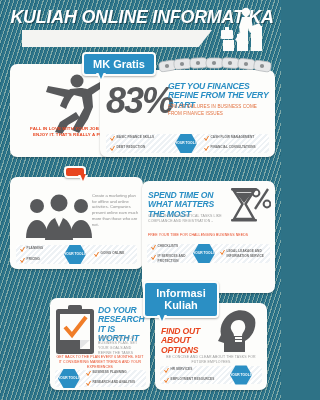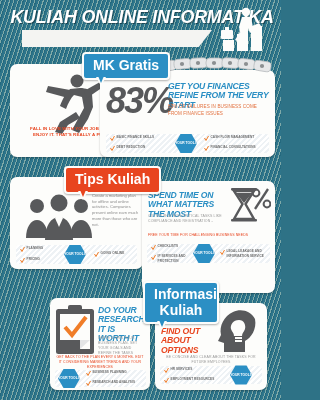--- a/index.html
+++ b/index.html
@@ -48,21 +48,21 @@
   
   .card {
     position: absolute;
     background: #fdfdfb;
     border-radius: 7px;
     box-shadow: 0 1px 2px rgba(0,0,0,.25);
   }
   
   .badge {
     position: absolute;
-    color: #fff; font-weight: bold; font-size: 14px;
+    color: #fff; font-weight: bold; font-size: 11px;
     text-align: center; line-height: 1.12;
     padding: 4px 9px;
     border-radius: 4px;
     border: 2px solid #fdfdfb;
     white-space: nowrap;
     box-shadow: 0 1px 2px rgba(0,0,0,.3);
     z-index: 5;
   }
   .badge.blue { background: #2b8fc4; }
   .badge.red  { background: #e8451f; }
@@ -236,21 +236,20 @@
           <svg class="tick" viewBox="0 0 10 12">
             <path d="M1 5 L4 10 L9 1" stroke="#f07d28" stroke-width="2" fill="none"></path>
           </svg>
           <span class="lbl">FINANCIAL CONSULTATIONS</span>
         </div>
       </div>
     </div>
   </div>
 
   <div class="badge red" style="left:64px; top:166px;">
-    <span>Tips Kuliah</span>
     <span class="tail"></span>
   </div>
 
   <div class="card" style="left:10px; top:177px; width:133px; height:92px;">
     <div style="position:absolute; left:12px; top:17px;">
       <svg viewBox="0 0 74 48" width="74" height="48">
         <circle cx="15" cy="12" r="7" class="icon-dark"></circle>
         <path d="M4 44 C4 33 9 26 15 26 C21 26 26 33 26 44 Z" class="icon-dark"></path>
         <circle cx="59" cy="12" r="7" class="icon-dark"></circle>
         <path d="M48 44 C48 33 53 26 59 26 C65 26 70 33 70 44 Z" class="icon-dark"></path>

